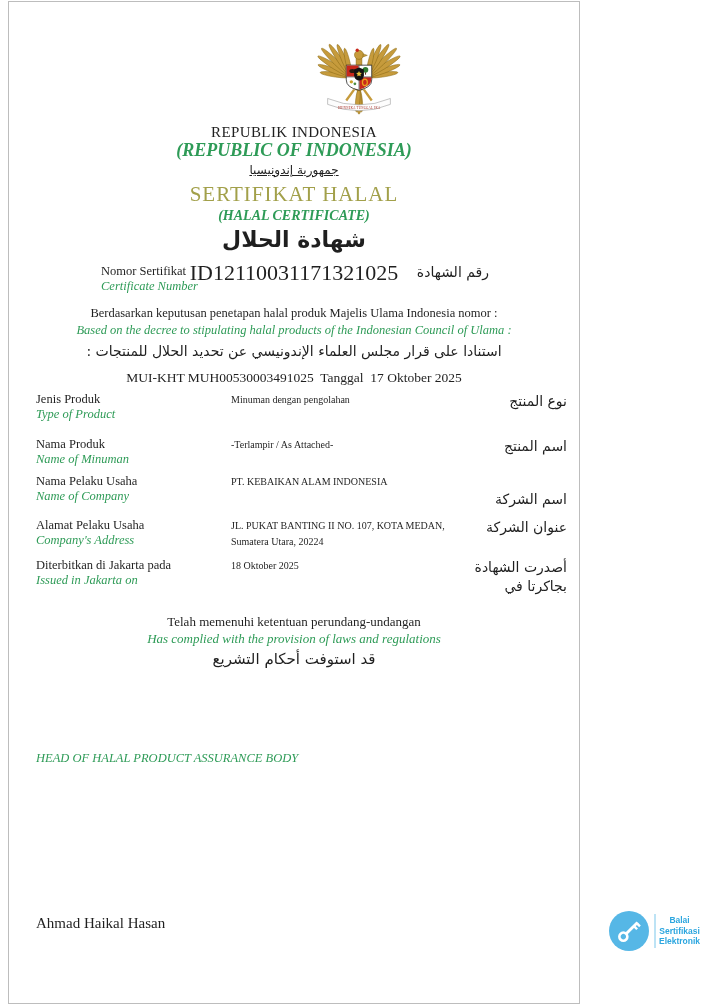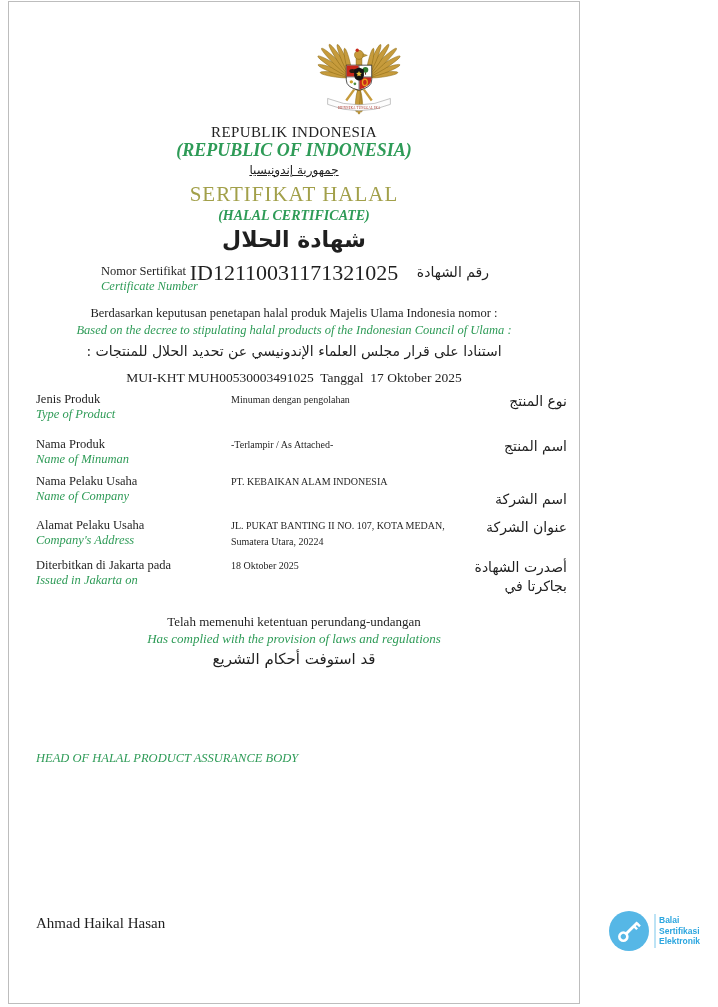--- a/index.html
+++ b/index.html
@@ -172,20 +172,20 @@
     <svg class="abs" style="left:599px;top:908px;" width="42" height="42" viewBox="0 0 42 42">
       <circle cx="21" cy="21" r="20" fill="#56b7e6"></circle>
       <g transform="translate(21,21) rotate(-45)" stroke="#ffffff" fill="none">
         <circle cx="-8" cy="0" r="4" stroke-width="2.6"></circle>
         <line x1="-4" y1="0" x2="12" y2="0" stroke-width="2.8"></line>
         <line x1="7" y1="0" x2="7" y2="4.5" stroke-width="2.4"></line>
         <line x1="11" y1="0" x2="11" y2="4.5" stroke-width="2.4"></line>
       </g>
     </svg>
     <div class="abs" style="left:645px;top:912px;width:1.5px;height:34px;background:#bde3f5;"></div>
-    <div class="abs logo-text" style="left:650px;top:913px;">
+    <div class="abs logo-text" style="left:650px;top:913px;text-align:center;">
       <div>Balai</div>
       <div>Sertifikasi</div>
       <div>Elektronik</div>
     </div>
   </div>
 
 </div>
 
 </body></html>

